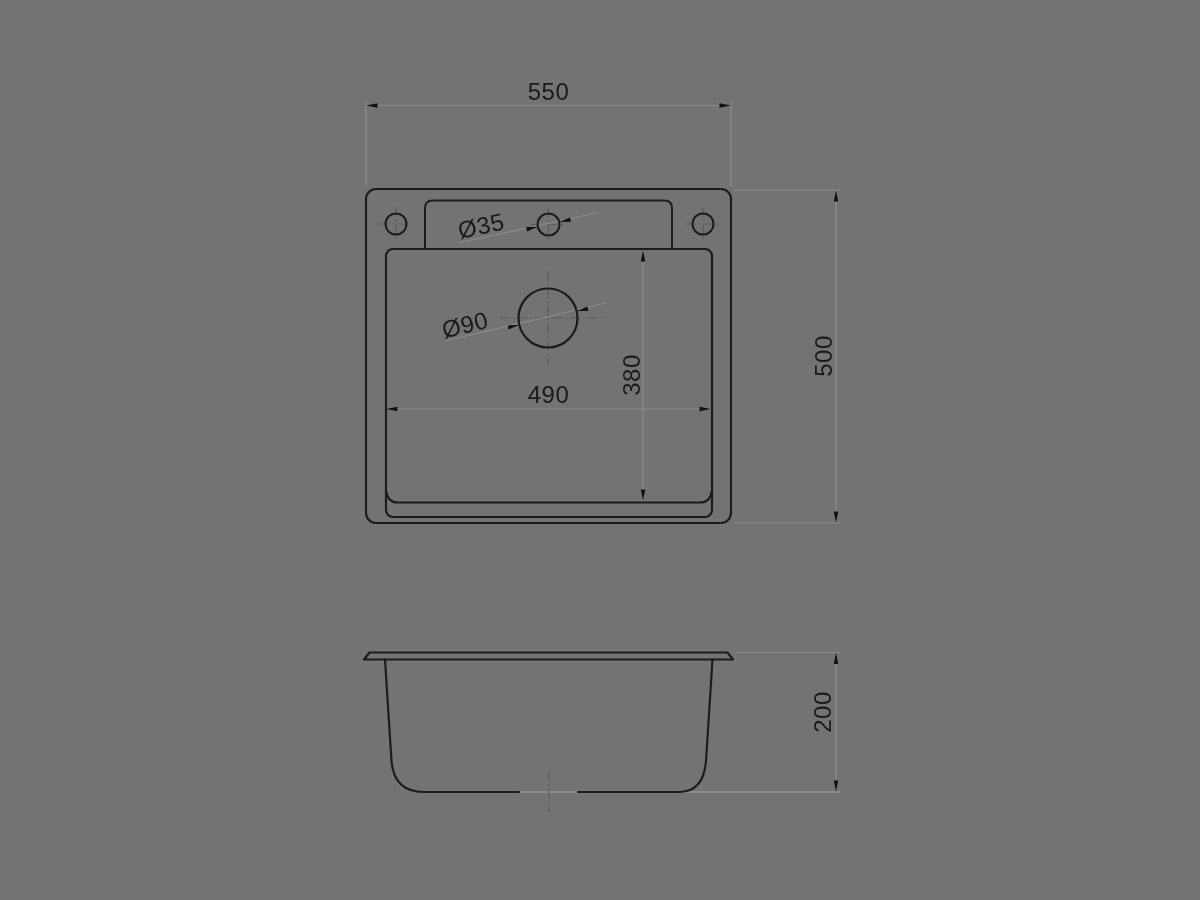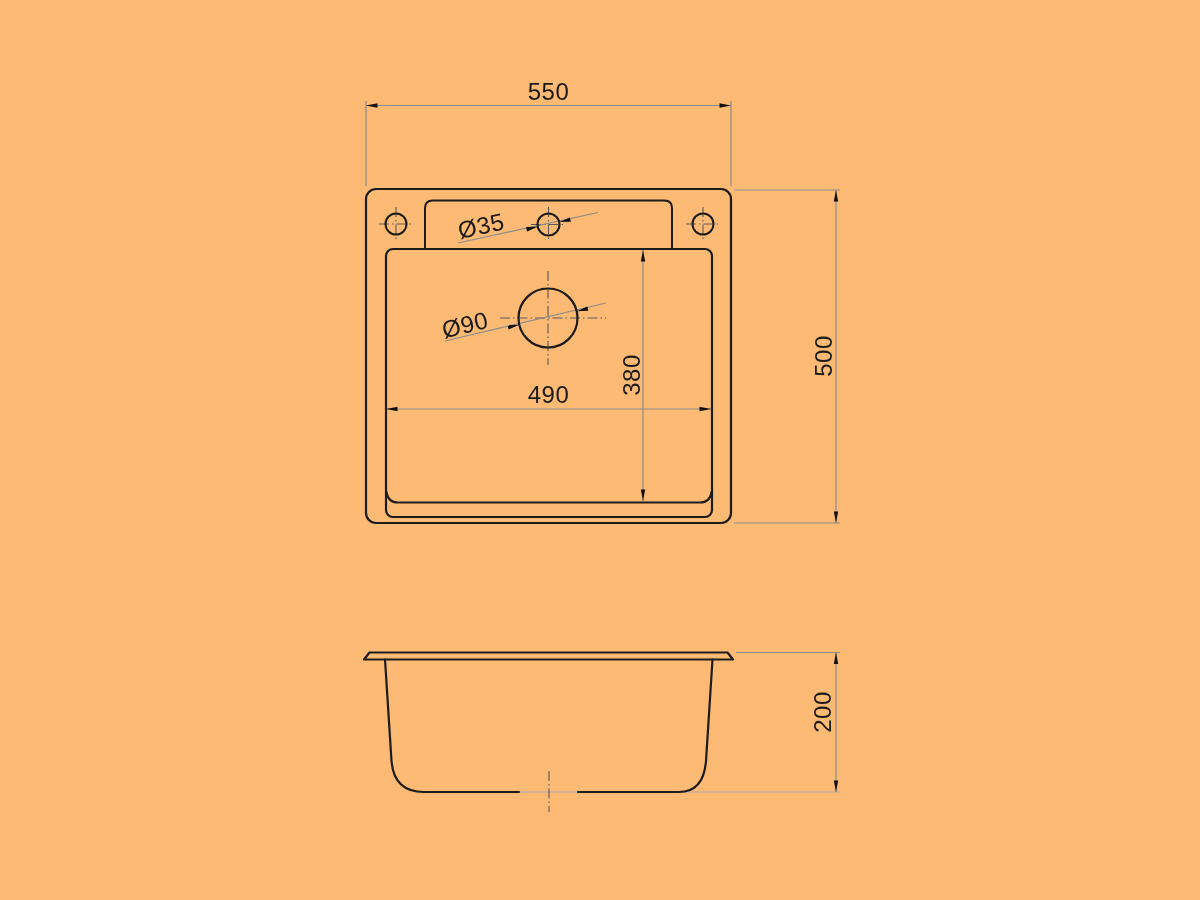--- a/index.html
+++ b/index.html
@@ -1,16 +1,16 @@
 <!DOCTYPE html>
 <html><head>
 <meta charset="utf-8">
 <style>
   html,body{margin:0;padding:0;background:#fff;}
-  .page{position:relative;width:1200px;height:900px;background:#fdba74;overflow:hidden;}
+  .page{position:relative;width:1200px;height:900px;background:#737373;overflow:hidden;}
   svg{position:absolute;left:0;top:0;}
   .outline{fill:none;stroke:#1c1c1c;stroke-width:2.2;stroke-linejoin:round;stroke-linecap:round;}
   .outline-thin{fill:none;stroke:#1c1c1c;stroke-width:2;stroke-linejoin:round;stroke-linecap:round;}
   .dim{fill:none;stroke:#8c8c8c;stroke-width:1.2;}
   .ext{fill:none;stroke:#8c8c8c;stroke-width:1.2;}
   .ext-light{fill:none;stroke:#aaaaaa;stroke-width:1;}
   .dashdot{fill:none;stroke:#5a5a5a;stroke-width:1.1;stroke-dasharray:10 3 1.5 3;}
   .arr{fill:#111111;stroke:none;}
   .dimtext{font-family:"Liberation Sans","DejaVu Sans",sans-serif;font-size:24px;fill:#1a1a1a;letter-spacing:0.5px;}
 </style>

